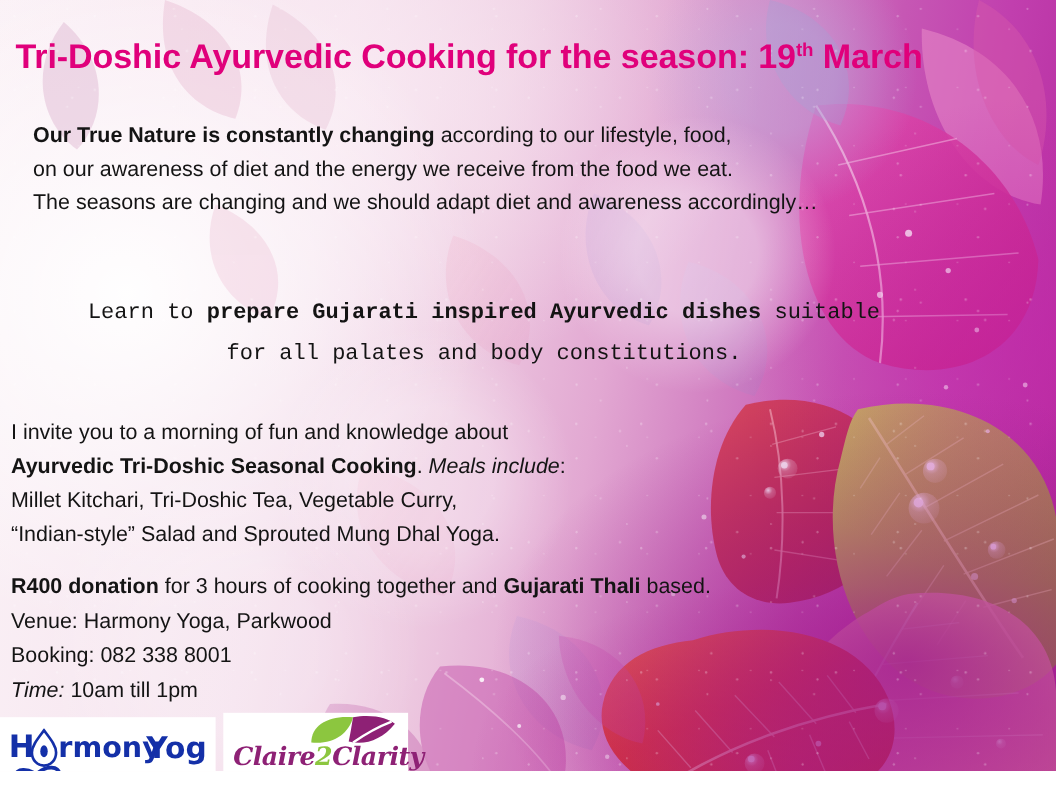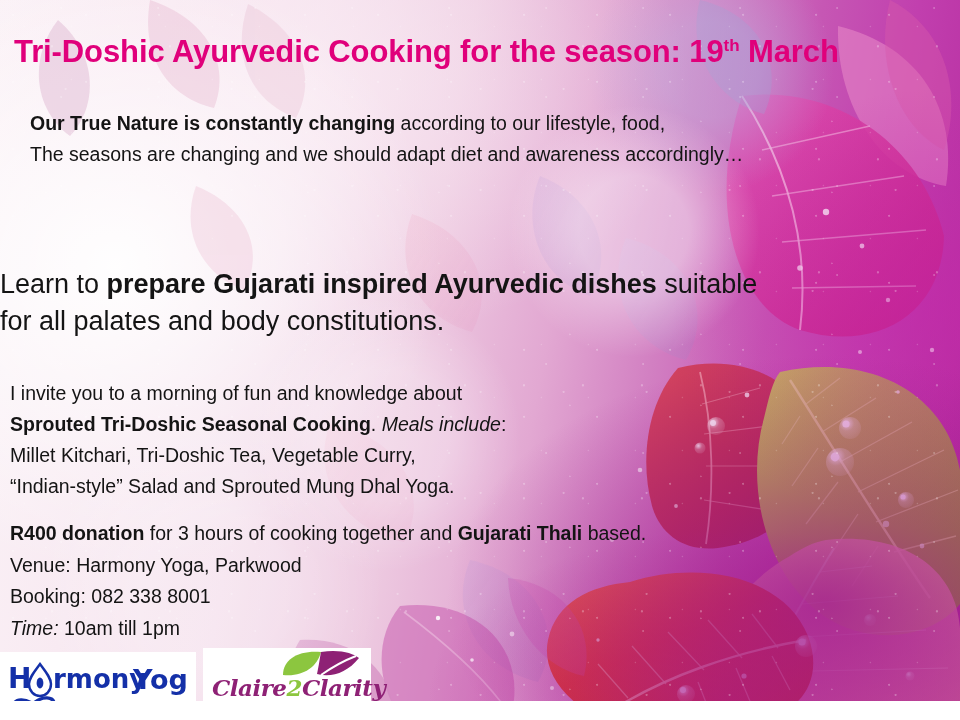--- a/index.html
+++ b/index.html
@@ -61,21 +61,21 @@
     letter-spacing:-.1px;white-space:nowrap;
   }
   .title sup{font-size:.55em;vertical-align:super;line-height:0;}
 
   .tblock{position:absolute;color:#141414;}
   .tline{white-space:nowrap;}
   b{font-weight:bold;}
   i{font-style:italic;margin-top:44px;}
 
   #para-intro{left:10px;top:108px;font-size:19.5px;line-height:30.5px;margin-left:20px;}
-  #para-learn{left:0;top:266px;width:880px;text-align:left;font-size:27px;line-height:37px;}
+  #para-learn{left:0;top:266px;width:880px;text-align:center;font-size:20px;line-height:37px;font-family:Liberation Mono, monospace;}
   #para-invite{left:10px;top:378px;font-size:19.5px;line-height:31px;}
   #para-details{left:10px;top:518px;font-size:19.5px;line-height:31.5px;}
 
   
   .logo-box{position:absolute;background:#ffffff;}
   #logo-harmony{left:0;top:652px;width:196px;height:68px;}
   #logo-claire{left:203px;top:648px;width:168px;height:72px;}
 
   .hy-wrap{position:absolute;left:8px;top:6px;width:180px;height:56px;}
 
@@ -250,31 +250,32 @@
   </svg>
 
   <div class="bg bg-deep"></div>
   <div class="bg bg-bloom"></div>
   <div class="bg bg-grain"></div>
 
   <div class="title"><span>Tri-Doshic Ayurvedic Cooking for the season: 19</span><sup>th</sup><span> March</span></div>
 
   <div class="tblock" id="para-intro">
     <div class="tline"><b>Our True Nature is constantly changing</b><span> according to our lifestyle, food,</span></div>
+    <div class="tline">on our awareness of diet and the energy we receive from the food we eat.</div>
     <div class="tline">The seasons are changing and we should adapt diet and awareness accordingly…</div>
   </div>
 
   <div class="tblock" id="para-learn">
     <div class="tline"><span>Learn to </span><b>prepare Gujarati inspired Ayurvedic dishes</b><span> suitable</span></div>
     <div class="tline">for all palates and body constitutions.</div>
   </div>
 
   <div class="tblock" id="para-invite">
     <div class="tline">I invite you to a morning of fun and knowledge about</div>
-    <div class="tline"><b>Sprouted Tri-Doshic Seasonal Cooking</b><span>. </span><i>Meals include</i><span>:</span></div>
+    <div class="tline"><b>Ayurvedic Tri-Doshic Seasonal Cooking</b><span>. </span><i>Meals include</i><span>:</span></div>
     <div class="tline">Millet Kitchari, Tri-Doshic Tea, Vegetable Curry,</div>
     <div class="tline">“Indian-style” Salad and Sprouted Mung Dhal Yoga.</div>
   </div>
 
   <div class="tblock" id="para-details">
     <div class="tline"><b>R400 donation</b><span> for 3 hours of cooking together and </span><b>Gujarati Thali</b><span> based.</span></div>
     <div class="tline">Venue: Harmony Yoga, Parkwood</div>
     <div class="tline">Booking: 082 338 8001</div>
     <div class="tline"><i>Time:</i><span> 10am till 1pm</span></div>
   </div>

